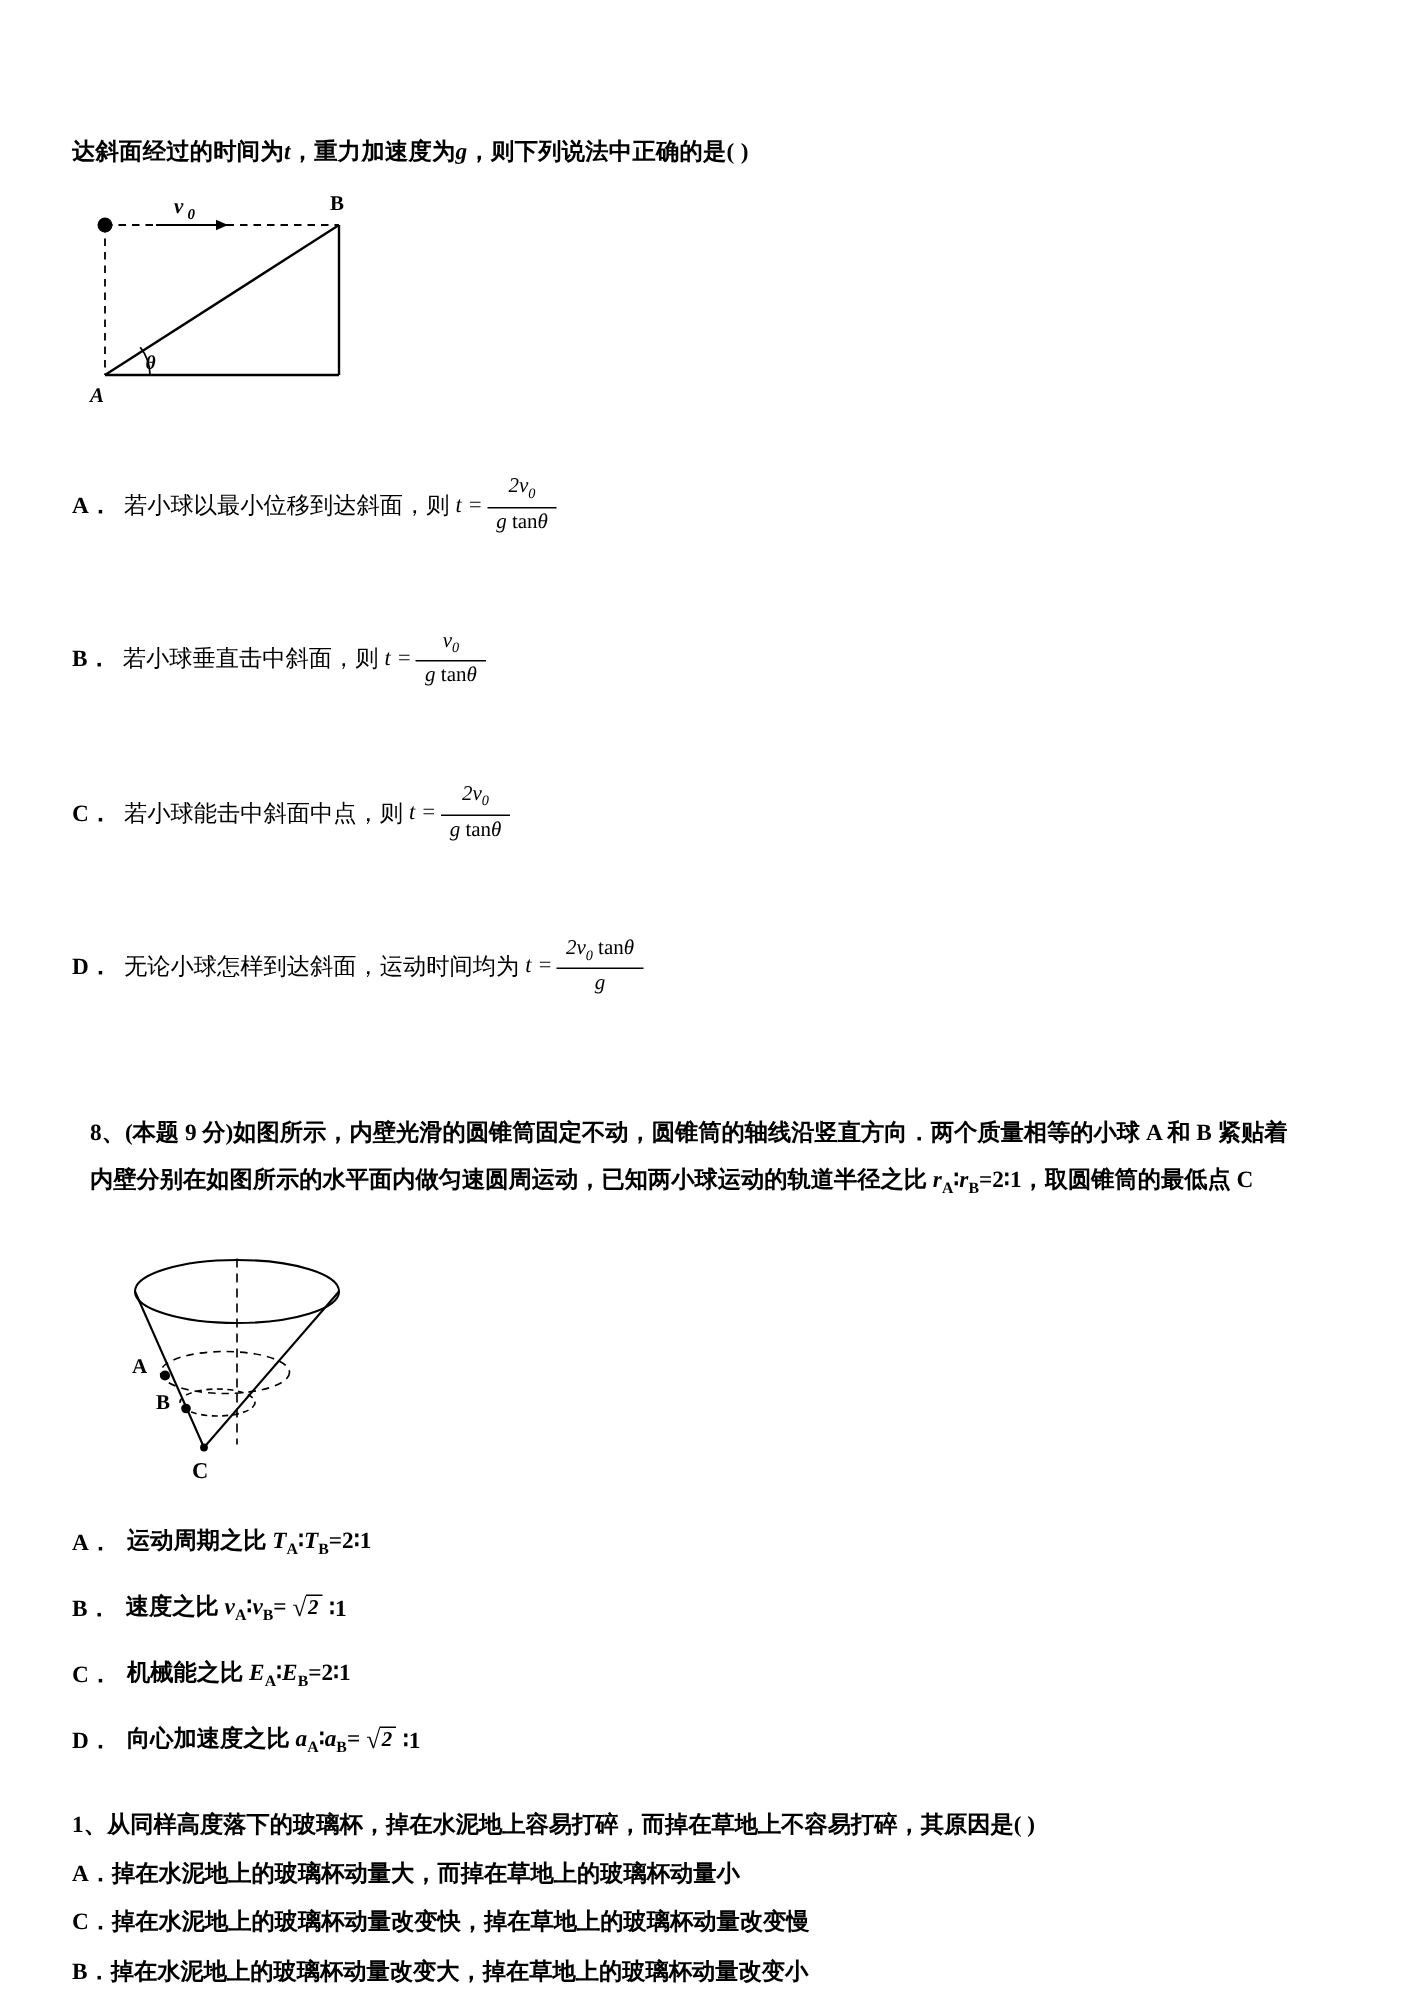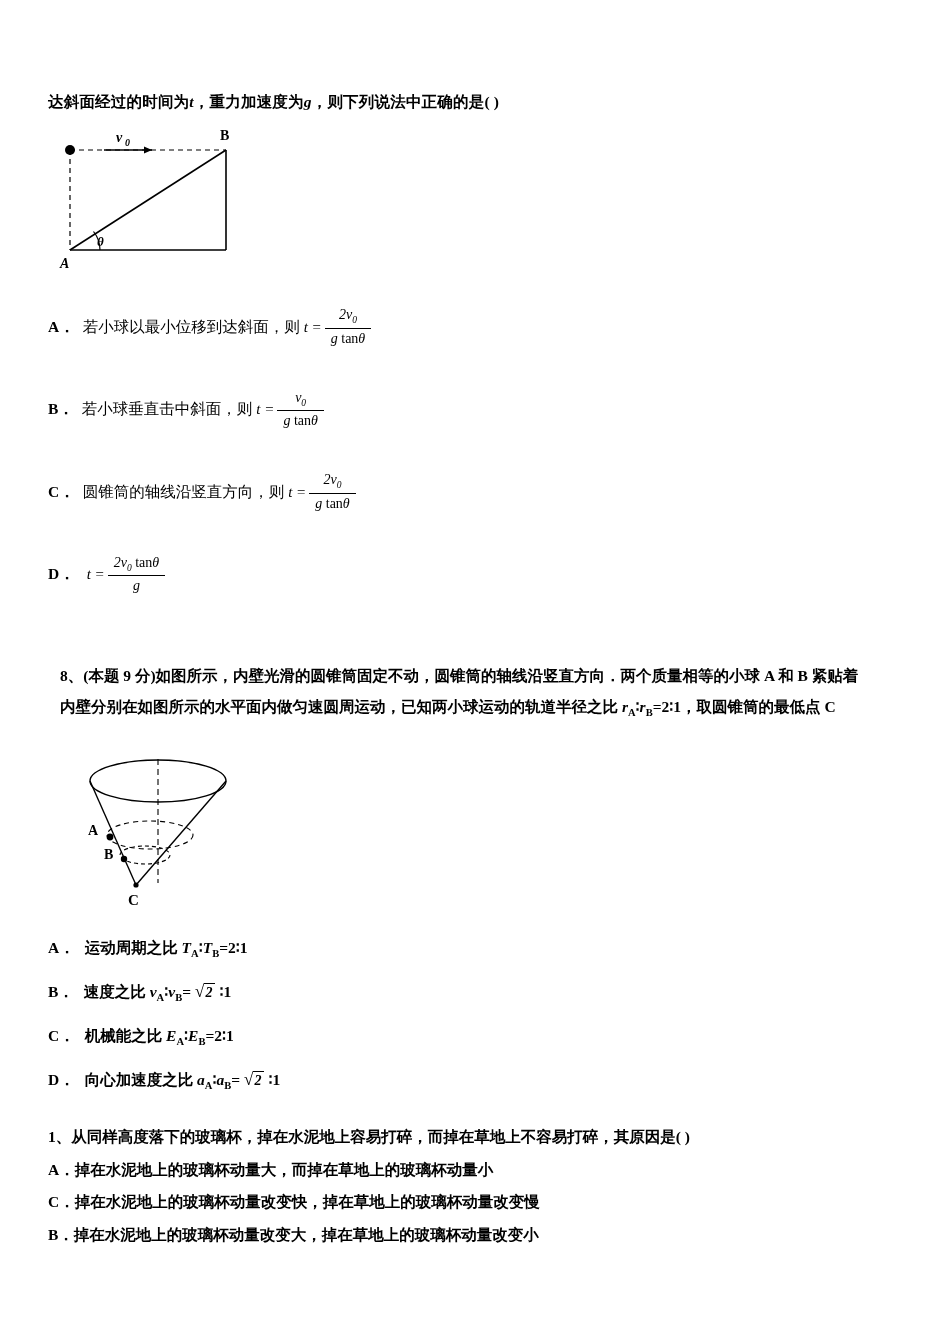--- a/index.html
+++ b/index.html
@@ -51,21 +51,21 @@
   }
   
   .frac {
     display: inline-flex;
     flex-direction: column;
     vertical-align: middle;
     text-align: center;
     font-family: "Liberation Serif", serif;
     font-style: italic;
     font-size: 14px;
-    margin: 6px 3px;
+    margin: 16px 3px;
   }
   .frac .num {
     padding: 0 6px 1px 6px;
     border-bottom: 1px solid #000;
     line-height: 1.35;
   }
   .frac .den {
     padding: 1px 6px 0 6px;
     line-height: 1.35;
   }
@@ -180,34 +180,35 @@
           <span class="num">v<span style="font-size:0.68em;vertical-align:sub;">0</span></span>
           <span class="den">g <span style="font-style:normal;">tan</span>θ</span>
         </span>
       </span>
     </div>
 
     <div class="space-md"></div>
 
     <div class="opt">
       <span class="opt-label">C．</span>
-      <span class="opt-text">圆锥筒的轴线沿竖直方向，则</span>
+      <span class="opt-text">若小球能击中斜面中点，则</span>
       <span class="eq">
         <span>t =</span>
         <span class="frac">
           <span class="num">2v<span style="font-size:0.68em;vertical-align:sub;">0</span></span>
           <span class="den">g <span style="font-style:normal;">tan</span>θ</span>
         </span>
       </span>
     </div>
 
     <div class="space-md"></div>
 
     <div class="opt">
       <span class="opt-label">D．</span>
+      <span class="opt-text">无论小球怎样到达斜面，运动时间均为</span>
       <span class="eq">
         <span>t =</span>
         <span class="frac">
           <span class="num">2v<span style="font-size:0.68em;vertical-align:sub;">0</span> <span style="font-style:normal;">tan</span>θ</span>
           <span class="den">g</span>
         </span>
       </span>
     </div>
 
     <div class="space-lg"></div>

